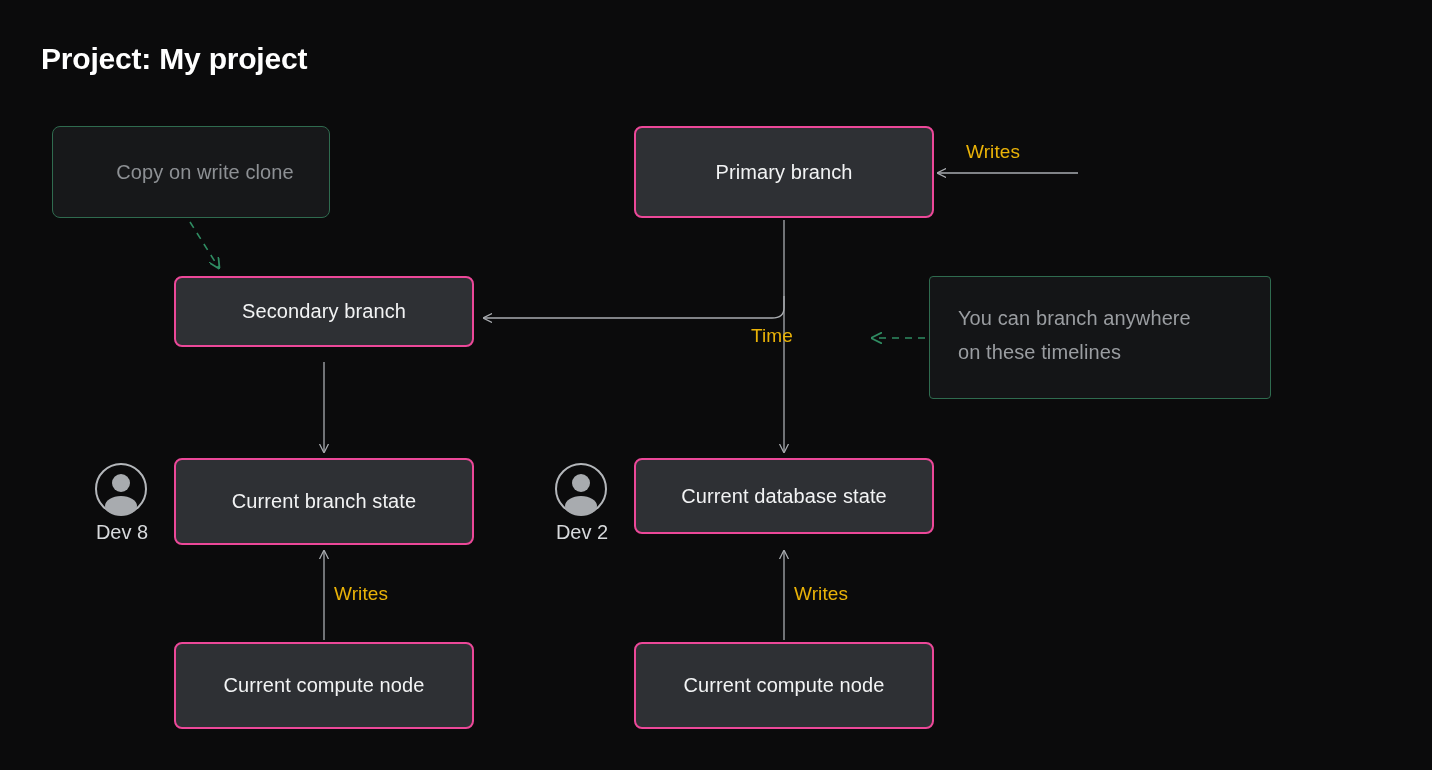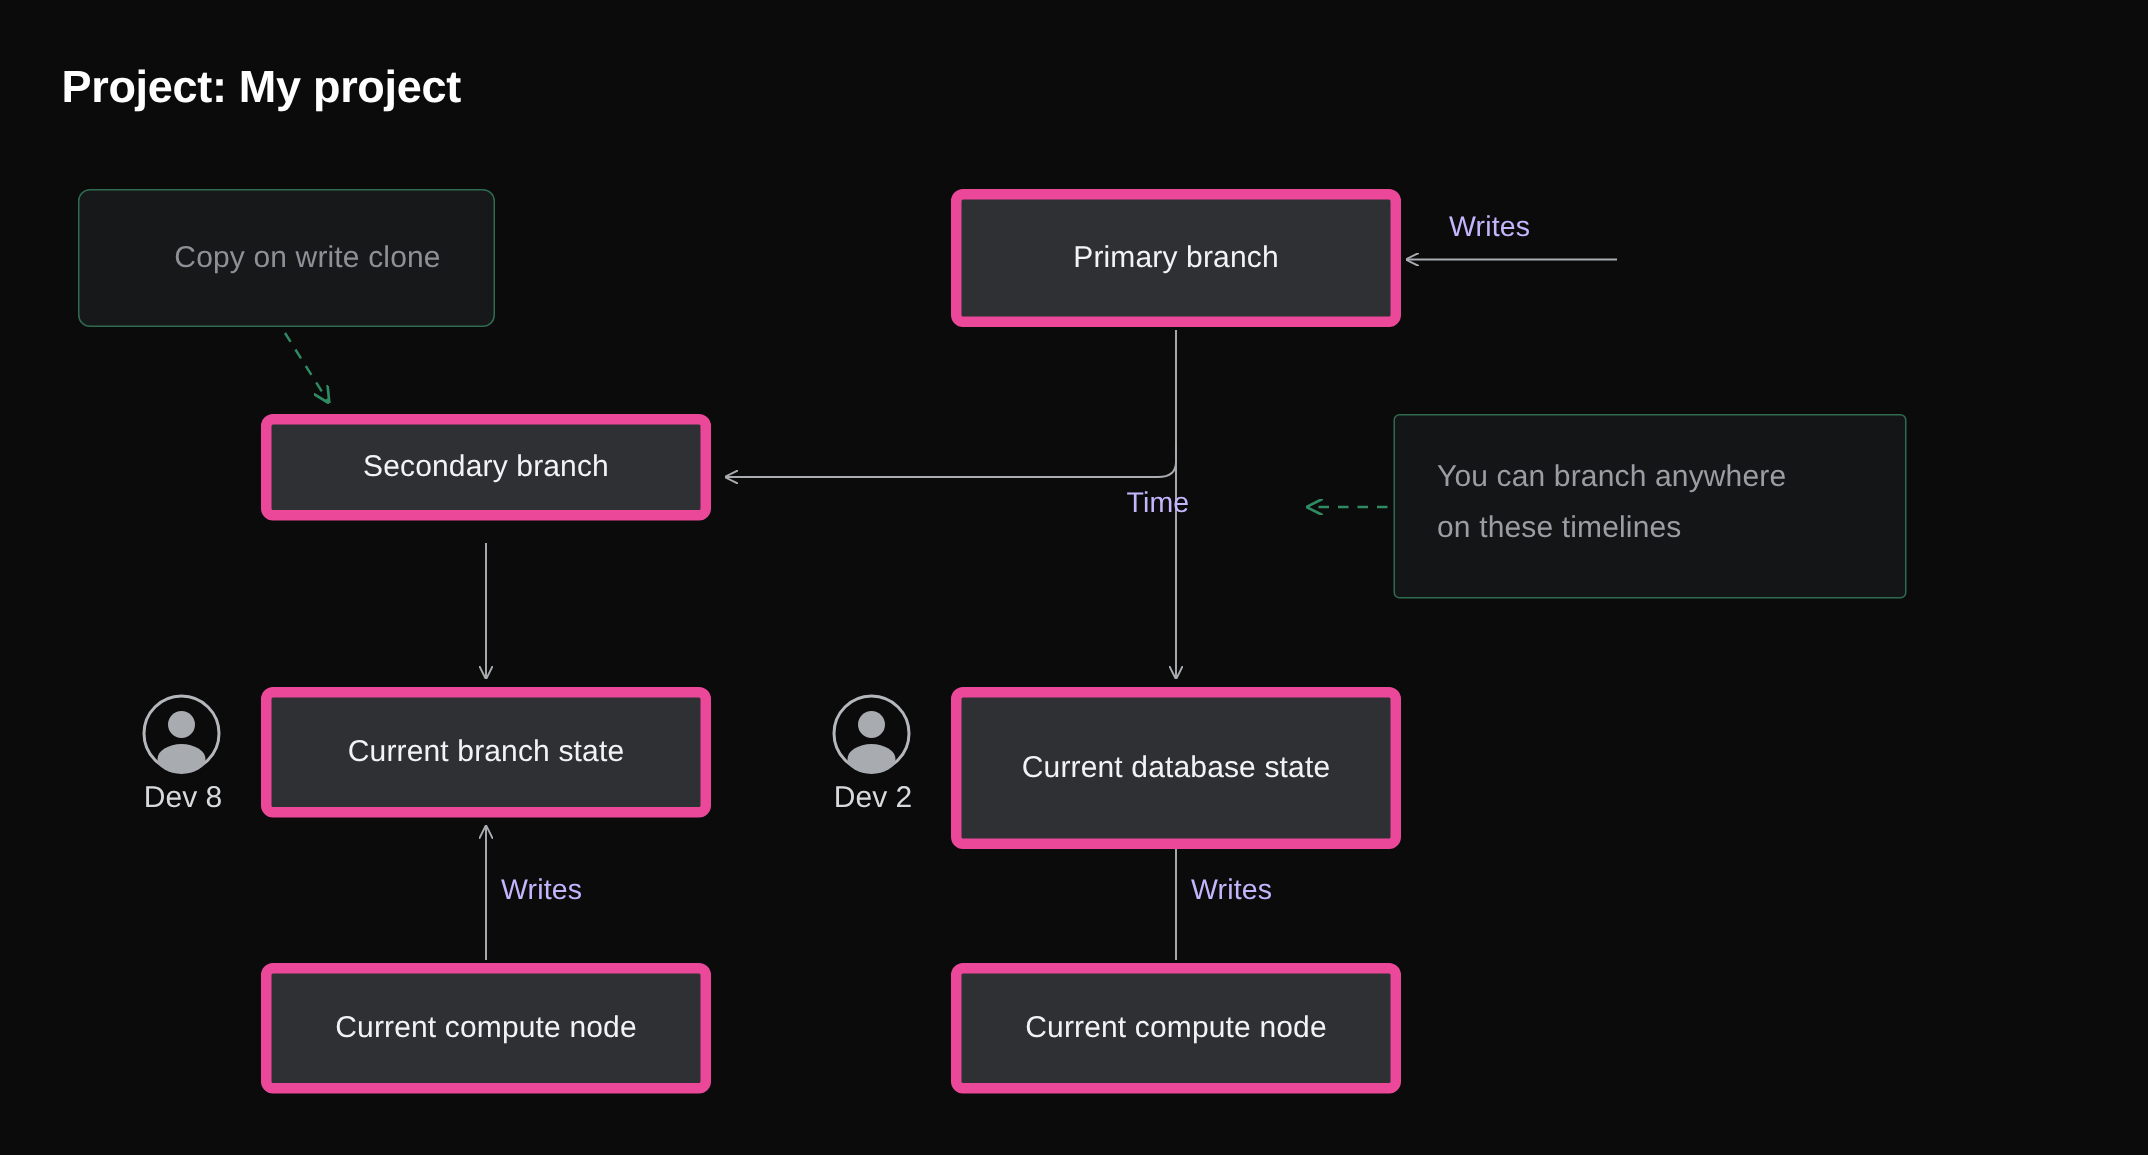--- a/index.html
+++ b/index.html
@@ -43,21 +43,21 @@
   }
 
   .node {
     position: absolute;
     box-sizing: border-box;
     display: flex;
     align-items: center;
     justify-content: center;
     border-radius: 8px;
     background: #2e3034;
-    border: 7px solid #ec4899;
+    border: 2px solid #ec4899;
     font-size: 20px;
     color: #f2f3f4;
     text-align: center;
     letter-spacing: 0.1px;
   }
 
   .node.ghost {
     background: #17181a;
     border: 1px solid #2f6b4f;
     color: #8d9094;
@@ -73,21 +73,21 @@
     font-size: 20px;
     line-height: 34px;
     padding: 24px 0 0 28px;
     letter-spacing: 0.1px;
   }
   .callout .line { display: block; }
 
   .edge-label {
     position: absolute;
     font-size: 19px;
-    color: #c4b5fd;
+    color: #eab308;
     white-space: nowrap;
     letter-spacing: 0.1px;
   }
 
   .avatar {
     position: absolute;
     width: 54px;
     height: 54px;
   }
   .avatar-caption {
@@ -98,21 +98,21 @@
     text-align: center;
   }
 
   
   #node-copy-on-write-clone { left: 52px;  top: 126px; width: 278px; height: 92px; padding-left: 28px; }
   #node-primary-branch      { left: 634px; top: 126px; width: 300px; height: 92px; }
   #node-original-compute    { left: 1080px;top: 126px; width: 300px; height: 92px; }
   #node-secondary-branch    { left: 174px; top: 276px; width: 300px; height: 71px; }
   #callout-branch-anywhere  { left: 929px; top: 276px; width: 342px; height: 123px; }
   #node-current-branch-state   { left: 174px; top: 458px; width: 300px; height: 87px; }
-  #node-current-database-state { left: 634px; top: 458px; width: 300px; height: 108px; }
+  #node-current-database-state { left: 634px; top: 458px; width: 300px; height: 76px; }
   #node-compute-left        { left: 174px; top: 642px; width: 300px; height: 87px; }
   #node-compute-right       { left: 634px; top: 642px; width: 300px; height: 87px; }
 
   #avatar-dev1  { left: 94px;  top: 462px; }
   #avatar-dev2  { left: 554px; top: 462px; }
   #caption-dev1 { left: 84px;  top: 521px; width: 76px; }
   #caption-dev2 { left: 544px; top: 521px; width: 76px; }
 
   #label-writes-top    { left: 966px; top: 141px; }
   #label-time          { left: 751px; top: 325px; }

